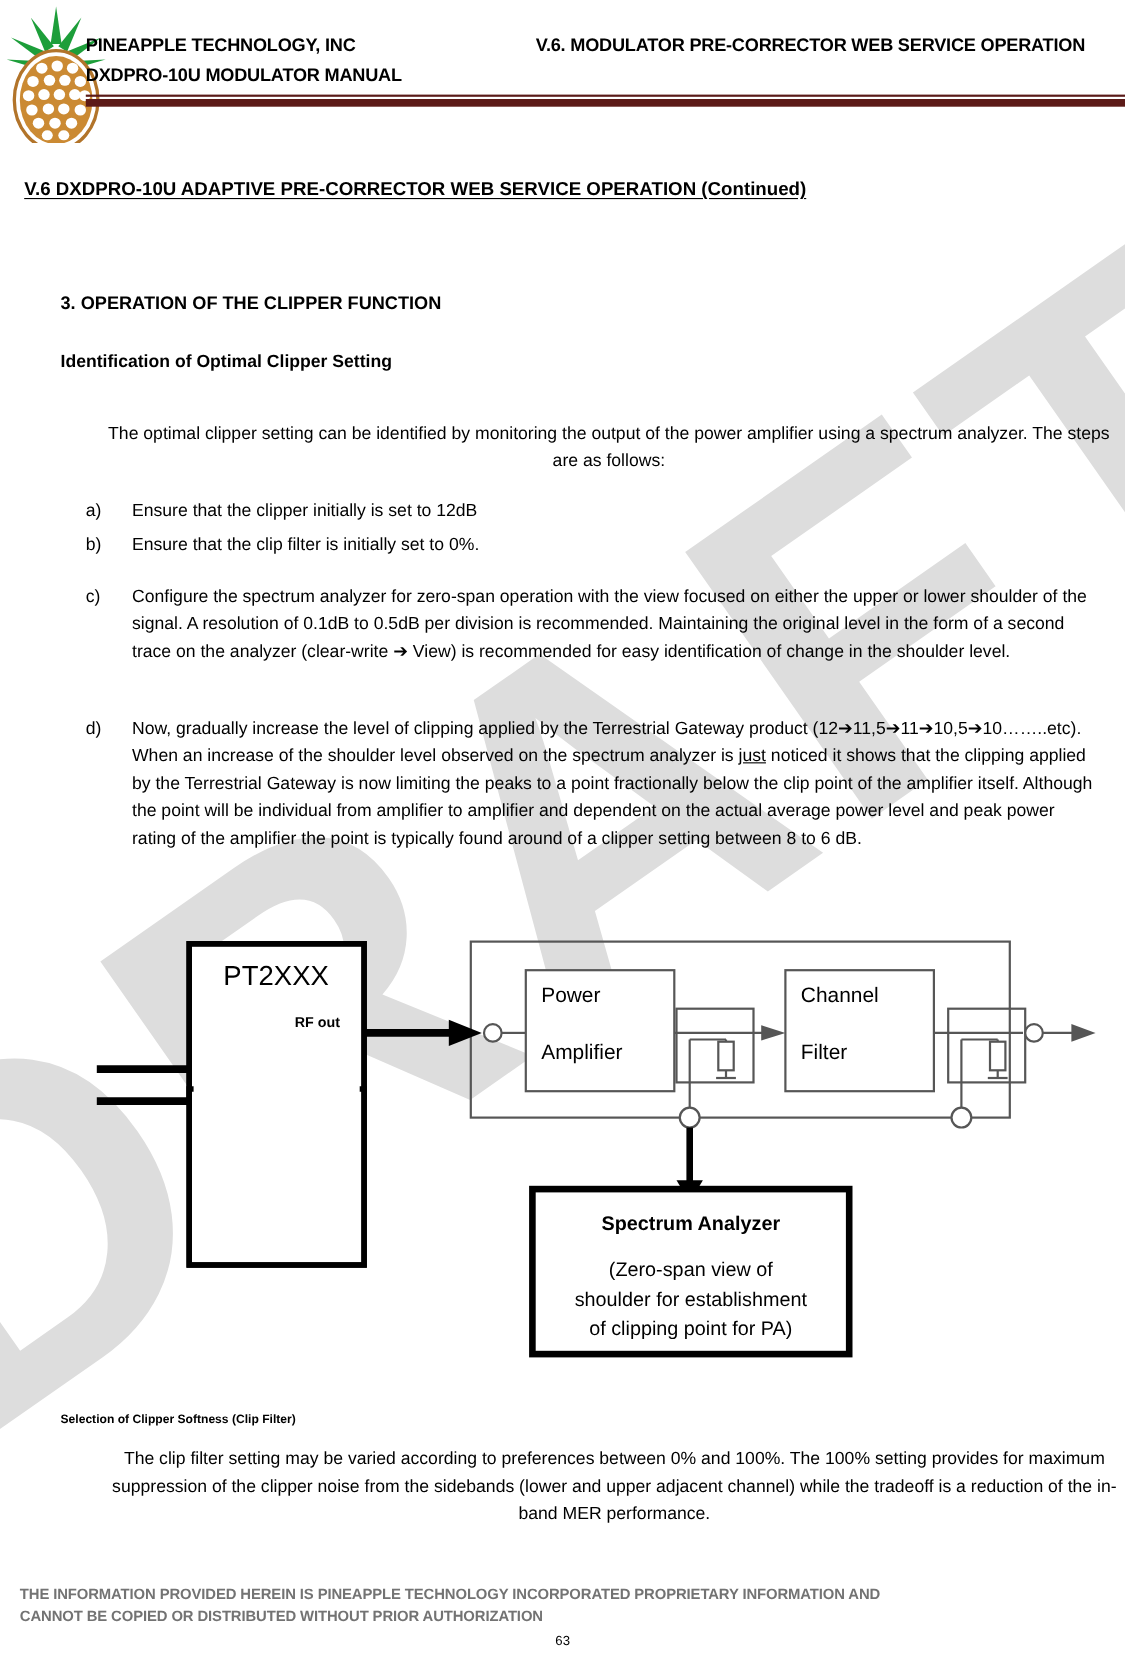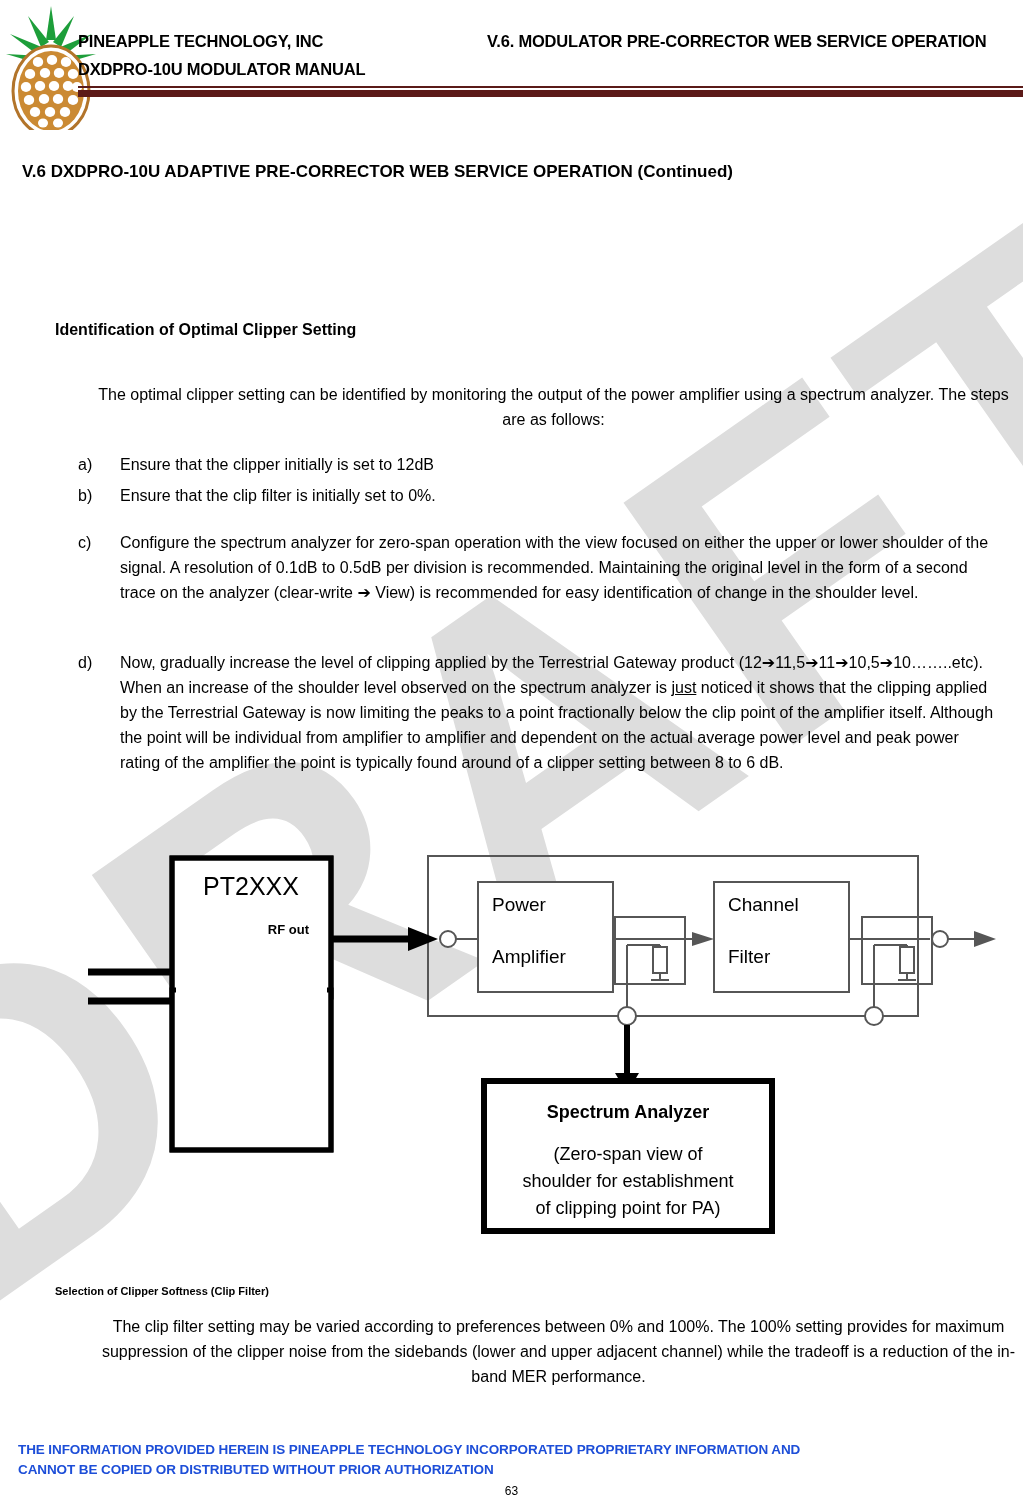--- a/index.html
+++ b/index.html
@@ -93,20 +93,21 @@
 
   
   .h-section {
     position: absolute;
     font-weight: bold;
     font-size: 17px;
     white-space: nowrap;
   }
   #h-v6 {
     left: 22px; top: 162px;
+    text-decoration: underline;
     text-underline-offset: 3px;
   }
   #h-appendix { left: 22px; top: 218px; }
   #h-appendix .lbl { display: inline-block; width: 44px; }
   #h-appendix .ttl { margin-left: 0; }
   #h-operation { left: 55px; top: 267px; font-size: 16.5px; }
   #h-ident { left: 55px; top: 321px; font-size: 16px; }
   #h-softness { left: 55px; top: 1285px; font-size: 11px; }
 
   .para {
@@ -160,21 +161,21 @@
     position: absolute;
     left: 0;
     top: 1440px;
     width: 1023px;
   }
   .footer-line {
     position: absolute;
     left: 18px;
     font-weight: bold;
     font-size: 13.5px;
-    color: #1d4ed8;
+    color: #737373;
     white-space: nowrap;
     letter-spacing: -0.1px;
   }
   #footer-l1 { top: 2px; }
   #footer-l2 { top: 22px; }
   #page-num {
     position: absolute;
     left: 0;
     top: 44px;
     width: 1023px;
@@ -238,20 +239,21 @@
       <div class="hdr-line" id="hdr-company">PINEAPPLE TECHNOLOGY, INC</div>
       <div class="hdr-line" id="hdr-manual">DXDPRO-10U MODULATOR MANUAL</div>
       <div class="hdr-line" id="hdr-section">V.6. MODULATOR PRE-CORRECTOR WEB SERVICE OPERATION</div>
       <div id="rule-thin"></div>
       <div id="rule-thick"></div>
     </div>
 
     <div class="h-section" id="h-v6">V.6  DXDPRO-10U ADAPTIVE PRE-CORRECTOR WEB SERVICE OPERATION (Continued)</div>
 
 
+    <div class="h-section" id="h-operation">3. OPERATION OF THE CLIPPER FUNCTION</div>
     <div class="h-section" id="h-ident">Identification of Optimal Clipper Setting</div>
 
     <div class="para" id="p-intro">The optimal clipper setting can be identified by monitoring the output of the power amplifier using a spectrum analyzer. The steps are as follows:</div>
 
     <div class="li" id="li-a">
       <span class="marker">a)</span>
       <span class="txt">Ensure that the clipper initially is set to 12dB</span>
     </div>
 
     <div class="li" id="li-b">

